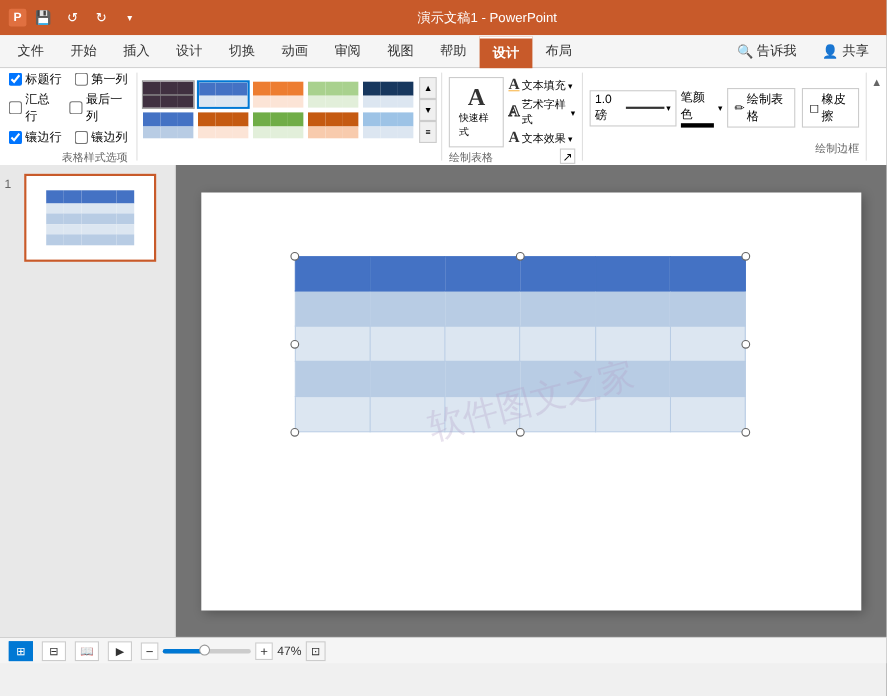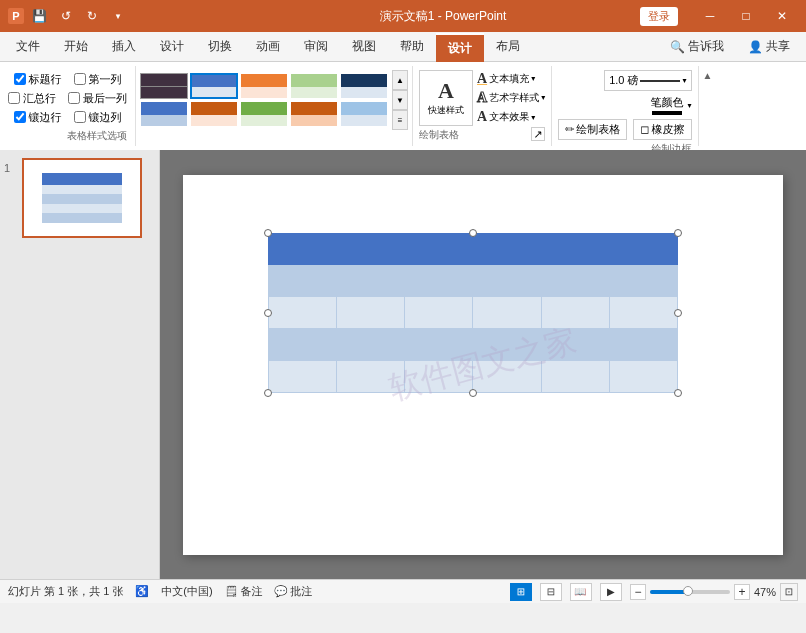--- a/index.html
+++ b/index.html
@@ -70,21 +70,20 @@
       flex-direction: column;
       justify-content: center;
       padding: 4px 8px;
       border-right: 1px solid #e0e0e0;
     }
     .checkbox-row {
       display: flex;
       align-items: center;
       gap: 12px;
       margin: 2px 0;
-      justify-content: center;
     }
     .cb-item {
       display: flex;
       align-items: center;
       gap: 3px;
       font-size: 11px;
       cursor: pointer;
     }
     .cb-item input[type=checkbox] { width: 12px; height: 12px; cursor: pointer; }
     .gallery-item {
@@ -333,27 +332,20 @@
     <div class="title-icon">
       <span style="font-size:11px;font-weight:bold;color:white;">P</span>
     </div>
     <div class="tb-btn" title="保存">💾</div>
     <div class="tb-btn">↺</div>
     <div class="tb-btn">↻</div>
     <div class="tb-btn" style="font-size:9px;">▾</div>
   </div>
   <div class="title-bar-center">
     <span>演示文稿1 - PowerPoint</span>
-  </div>
-  <div class="title-bar-right">
-    <button class="login-btn">登录</button>
-    <div style="width:8px;"></div>
-    <div class="win-btn">─</div>
-    <div class="win-btn">□</div>
-    <div class="win-btn close">✕</div>
   </div>
 </div>
 
 <div class="ribbon-tabs">
   <div class="ribbon-tab">文件</div>
   <div class="ribbon-tab">开始</div>
   <div class="ribbon-tab">插入</div>
   <div class="ribbon-tab">设计</div>
   <div class="ribbon-tab">切换</div>
   <div class="ribbon-tab">动画</div>
@@ -615,21 +607,21 @@
         </div>
       </div>
     </div>
     <div style="display:flex;align-items:center;justify-content:space-between;">
       <div class="group-label-bottom">绘制表格</div>
       <div style="font-size:11px;cursor:pointer;border:1px solid #ccc;width:14px;height:14px;display:flex;align-items:center;justify-content:center;">↗</div>
     </div>
   </div>
 
   <div style="display:flex;flex-direction:column;padding:4px 6px;border-right:1px solid #e0e0e0;justify-content:space-between;min-width:140px;">
-    <div style="display:flex;flex-direction:column;gap:4px;flex:1;justify-content:center;align-items:flex-end;">
+    <div style="display:flex;gap:4px;flex:1;justify-content:center;">
 
       <div style="display:flex;align-items:center;gap:4px;">
         <div style="display:flex;align-items:center;gap:2px;border:1px solid #ccc;padding:2px 4px;background:white;cursor:pointer;font-size:11px;">
           <span>1.0 磅</span>
           <span style="width:40px;height:2px;background:#333;display:inline-block;"></span>
           <span style="font-size:8px;">▾</span>
         </div>
       </div>
 
       <div style="display:flex;align-items:center;gap:4px;">
@@ -769,33 +761,20 @@
                 <td></td>
               </tr>
         </tbody>
           </table>
       </div>
     </div>
   </div>
 </div>
 
 <div class="status-bar">
-  <div class="status-left">
-    <span>幻灯片 第 1 张，共 1 张</span>
-    <span style="cursor:pointer;">♿</span>
-    <span style="cursor:pointer;">中文(中国)</span>
-    <span style="cursor:pointer;display:flex;align-items:center;gap:2px;">
-      <span>🗒</span>
-      <span>备注</span>
-    </span>
-    <span style="cursor:pointer;display:flex;align-items:center;gap:2px;">
-      <span>💬</span>
-      <span>批注</span>
-    </span>
-  </div>
   <div class="status-right">
     <div class="view-btn active">⊞</div>
     <div class="view-btn">⊟</div>
     <div class="view-btn">📖</div>
     <div class="view-btn">▶</div>
     <div class="zoom-bar-container">
       <div class="zoom-minus">−</div>
       <div class="zoom-slider">
         <div class="zoom-slider-fill"></div>
         <div class="zoom-slider-thumb"></div>

